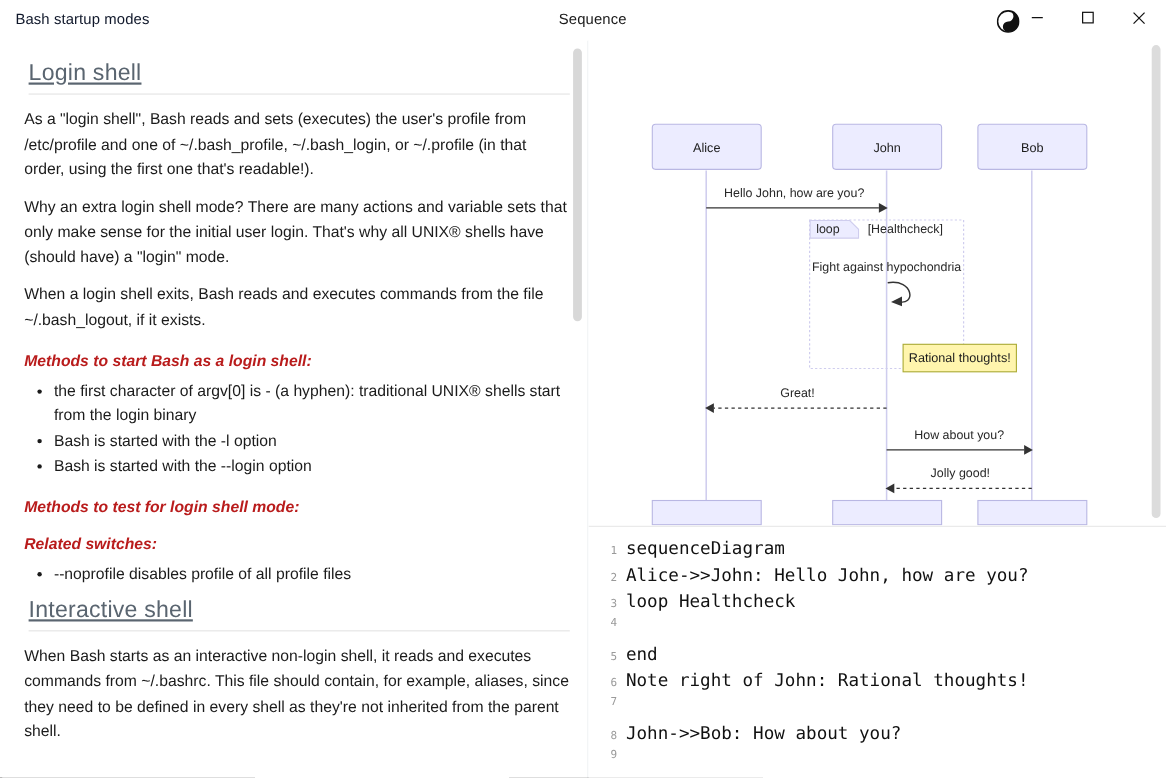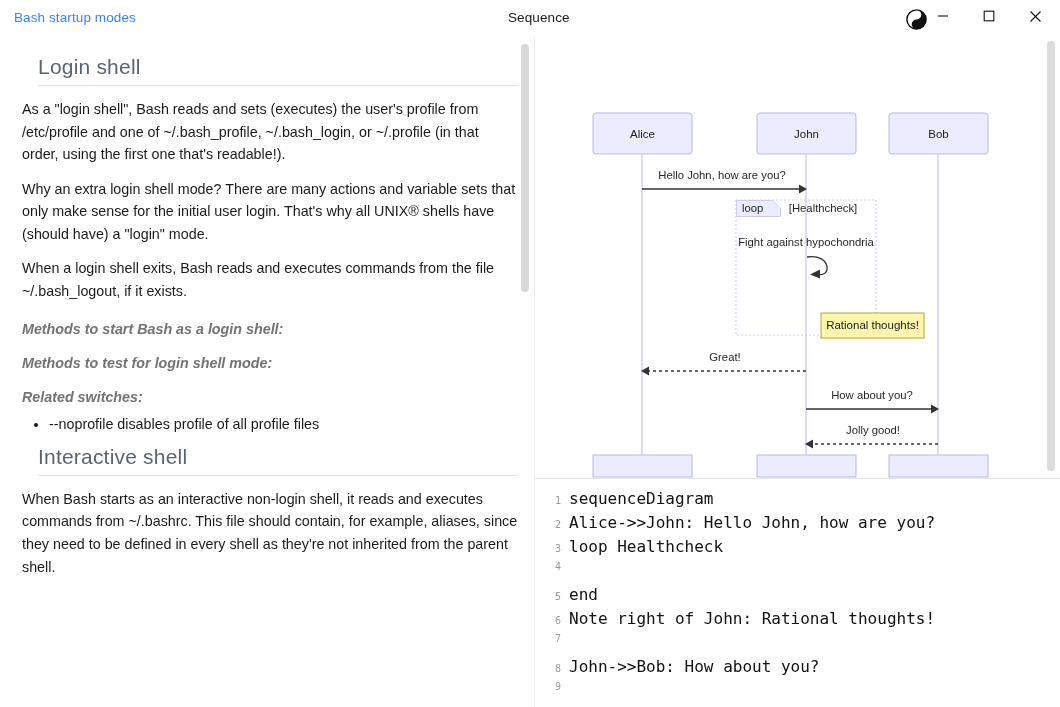--- a/index.html
+++ b/index.html
@@ -21,21 +21,21 @@
     position: absolute;
     left: 0; top: 0;
     width: 1060px; height: 37px;
     background: #ffffff;
     border-bottom: 0px;
   }
   #doc-title {
     position: absolute;
     left: 14px; top: 10px;
     font-size: 13.5px;
-    color: #3b82f6;
+    color: #0f172a;
     letter-spacing: 0.1px;
   }
   #seq-title {
     position: absolute;
     left: 508px; top: 10px;
     font-size: 13.5px;
     color: #1a1a1a;
     letter-spacing: 0.1px;
   }
   .winbtn {
@@ -61,37 +61,38 @@
   #doccontent {
     position: absolute;
     left: 20px; top: 8px;
     width: 496px;
     color: #1f1f1f;
   }
   #doccontent h2 {
     font-weight: 400;
     font-size: 21px;
     color: #5a6570;
-    margin: 10px 0 4px 16px;
+    margin: 10px 0 4px 4px;
     padding-bottom: 6px;
     border-bottom: 1px solid #e3e3e3;
     letter-spacing: 0.2px;
+    text-decoration: underline;
   }
   #doccontent p {
     font-size: 14.3px;
     line-height: 1.58;
     margin: 12px 0 0 0;
     color: #1b1b1b;
   }
   #doccontent h4 {
     font-size: 14.3px;
     font-style: italic;
     font-weight: bold;
     margin: 18px 0 0 0;
-    color: #737373;
+    color: #b91c1c;
   }
   #doccontent ul {
     margin: 8px 0 0 0;
     padding-left: 27px;
   }
   #doccontent li {
     font-size: 14.3px;
     line-height: 1.55;
     margin-bottom: 1px;
     color: #1b1b1b;
@@ -242,20 +243,25 @@
   <div id="docpane">
     <div id="doccontent">
 
       <h2>Login shell</h2>
 
       <p>As a "login shell", Bash reads and sets (executes) the user's profile from /etc/profile and one of ~/.bash_profile, ~/.bash_login, or ~/.profile (in that order, using the first one that's readable!).</p>
       <p>Why an extra login shell mode? There are many actions and variable sets that only make sense for the initial user login. That's why all UNIX® shells have (should have) a "login" mode.</p>
       <p>When a login shell exits, Bash reads and executes commands from the file ~/.bash_logout, if it exists.</p>
 
       <h4>Methods to start Bash as a login shell:</h4>
+      <ul>
+        <li>the first character of argv[0] is - (a hyphen): traditional UNIX® shells start from the login binary</li>
+        <li>Bash is started with the -l option</li>
+        <li>Bash is started with the --login option</li>
+      </ul>
 
       <h4>Methods to test for login shell mode:</h4>
 
       <h4>Related switches:</h4>
       <ul>
         <li>--noprofile disables profile of all profile files</li>
       </ul>
 
       <h2>Interactive shell</h2>
       <p>When Bash starts as an interactive non-login shell, it reads and executes commands from ~/.bashrc. This file should contain, for example, aliases, since they need to be defined in every shell as they're not inherited from the parent shell.</p>

